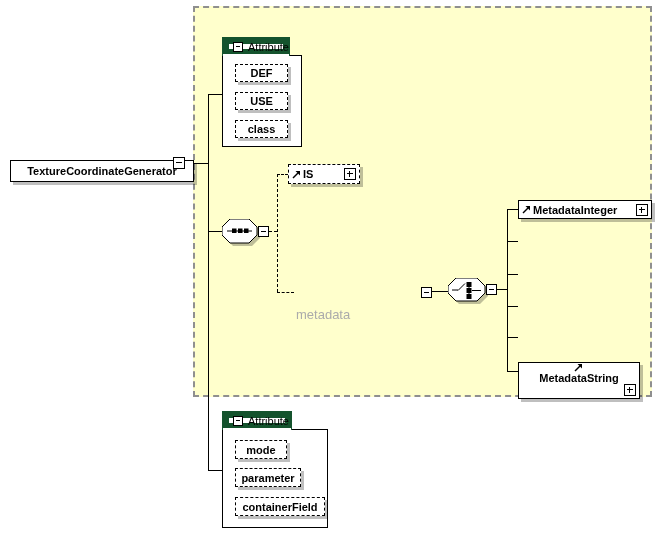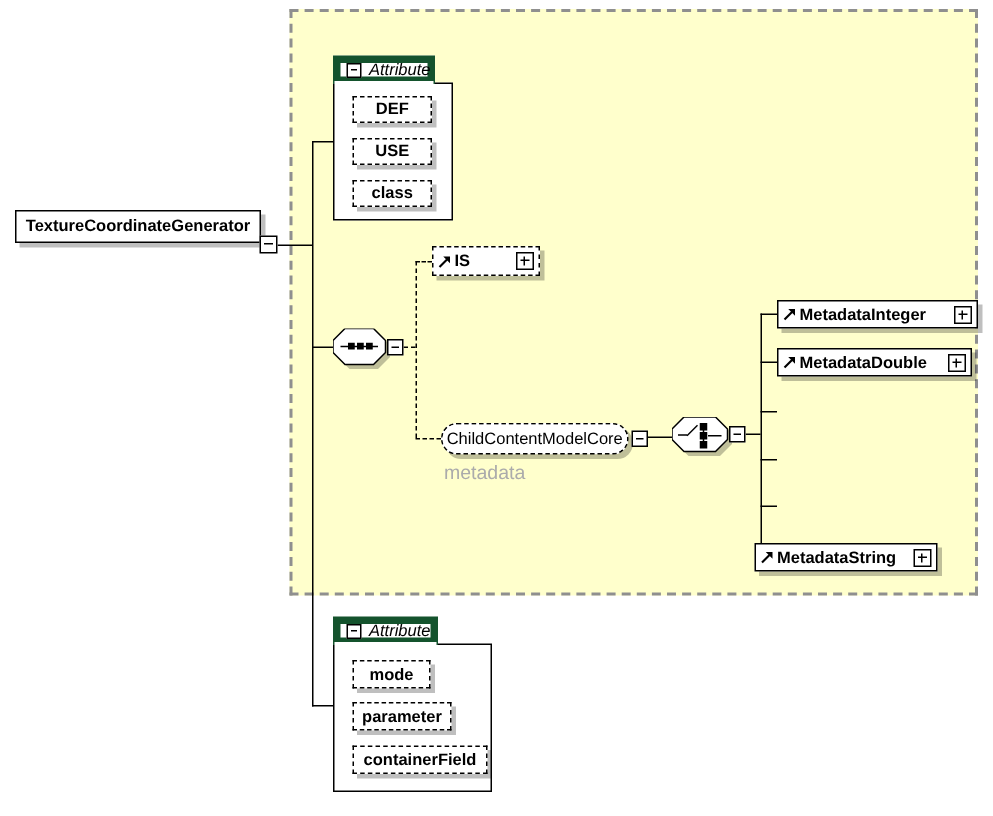--- a/index.html
+++ b/index.html
@@ -28,23 +28,23 @@
   .arrow-ic { flex:none; margin-right:2px; }
 
   
   .stadium { position:absolute; background:#fff; border:1px dashed #000; border-radius:11px;
              box-sizing:border-box; box-shadow:3px 3px 0 rgba(0,0,0,0.25);
              display:flex; align-items:center; justify-content:center;
              font-size:11px; font-weight:normal; color:#000; white-space:nowrap; }
   .note { position:absolute; font-size:13px; color:#ABABAB; white-space:nowrap; }
 
   
-  .attr-tab { position:absolute; background:#fff; border:5px solid #14532d; box-sizing:border-box;
+  .attr-tab { position:absolute; background:#fff; border:7px solid #14532d; box-sizing:border-box;
               display:flex; align-items:center; padding:0 6px 0 4px; gap:5px;
-              font-size:11px; font-style:italic; color:#000; white-space:nowrap; z-index:3; }
+              font-size:11px; color:#000; white-space:nowrap; z-index:3; }
   .attr-body { position:absolute; background:#fff; border:1px solid #000; box-sizing:border-box; z-index:2; }
   .seam { position:absolute; background:#fff; z-index:4; }
   .attr-item { position:absolute; background:#fff; border:1px dashed #000; box-sizing:border-box;
                box-shadow:3px 3px 0 rgba(0,0,0,0.25); display:flex; align-items:center; justify-content:center;
                font-size:11px; font-weight:bold; color:#000; white-space:nowrap; z-index:5; }
 
   
   .pm { position:absolute; width:11px; height:11px; background:#fff; border:1px solid #000; box-sizing:border-box; z-index:6; }
   .pm.inline { position:relative; flex:none; margin-left:auto; }
   .pm::before { content:""; position:absolute; left:2px; right:2px; top:50%; margin-top:-1px; height:1px; background:#000; }
@@ -72,21 +72,21 @@
   <div class="hline" style="left:507px; top:274px; width:11px;"></div>
   <div class="hline" style="left:507px; top:306px; width:11px;"></div>
   <div class="hline" style="left:507px; top:337px; width:11px;"></div>
   <div class="hline" style="left:507px; top:371px; width:11px;"></div>
 
   <div class="hdash" style="left:269px; top:231px; width:8px;"></div>
   <div class="vdash" style="left:277px; top:174px; height:118px;"></div>
   <div class="hdash" style="left:277px; top:174px; width:11px;"></div>
   <div class="hdash" style="left:277px; top:292px; width:17px;"></div>
 
-  <div class="node center" style="left:10px; top:140px; width:164px; height:22px;">
+  <div class="node center" style="left:10px; top:160px; width:184px; height:22px;">
     <span class="lbl">TextureCoordinateGenerator</span>
   </div>
   <div class="pm" style="left:173px; top:157px; width:12px; height:12px;"></div>
 
   <div class="attr-body" style="left:222px; top:55px; width:80px; height:92px;"></div>
   <div class="attr-tab" style="left:222px; top:37px; width:68px; height:19px;">
     <span class="pm inline" style="width:10px; height:10px; margin-left:0;"></span>
     <span>Attribute</span>
   </div>
   <div class="seam" style="left:223px; top:54px; width:66px; height:2px;"></div>
@@ -112,23 +112,20 @@
 
   <div class="node" style="left:288px; top:164px; width:72px; height:20px; border-style:dashed;">
     <svg class="arrow-ic" width="9" height="9">
       <path d="M1 8 L6 3" stroke="#000" stroke-width="1.4"></path>
       <path d="M3.5 1 L8 1 L8 5.5 Z" fill="#000"></path>
     </svg>
     <span class="lbl">IS</span>
     <span class="pm plus inline" style="width:12px; height:12px;"></span>
   </div>
 
-  <div class="stadium" style="left:294px; top:282px; width:125px; height:21px;">
-    <span>ChildContentModelCore</span>
-  </div>
   <div class="pm" style="left:421px; top:287px;"></div>
   <div class="note" style="left:296px; top:307px;">metadata</div>
 
   <svg class="ind-svg" style="left:448px; top:278px;" width="43" height="28">
     <polygon points="11,3 32,3 40,11 40,18 32,26 11,26 3,18 3,11" fill="rgba(0,0,0,0.25)"></polygon>
     <polygon points="8,0 29,0 37,8 37,15 29,23 8,23 0,15 0,8" fill="#fff" stroke="#000" stroke-width="1"></polygon>
     <line x1="4" y1="12" x2="10" y2="12" stroke="#000" stroke-width="1"></line>
     <line x1="10" y1="12.5" x2="17" y2="5.5" stroke="#000" stroke-width="1"></line>
     <line x1="21" y1="6" x2="21" y2="18" stroke="#000" stroke-width="1"></line>
     <rect x="18.5" y="4" width="5" height="5" fill="#000"></rect>
@@ -139,29 +136,21 @@
   <div class="pm" style="left:486px; top:284px;"></div>
 
   <div class="node" style="left:518px; top:200px; width:134px; height:19px;">
     <svg class="arrow-ic" width="9" height="9">
         <path d="M1 8 L6 3" stroke="#000" stroke-width="1.4"></path>
         <path d="M3.5 1 L8 1 L8 5.5 Z" fill="#000"></path>
       </svg>
     <span class="lbl">MetadataInteger</span>
     <span class="pm plus inline" style="width:12px; height:12px;"></span>
   </div>
-  <div class="node" style="left:518px; top:232px; width:130px; height:19px;">
-    <svg class="arrow-ic" width="9" height="9">
-        <path d="M1 8 L6 3" stroke="#000" stroke-width="1.4"></path>
-        <path d="M3.5 1 L8 1 L8 5.5 Z" fill="#000"></path>
-      </svg>
-    <span class="lbl">MetadataDouble</span>
-    <span class="pm plus inline" style="width:12px; height:12px;"></span>
-  </div>
-  <div class="node" style="left:503px; top:362px; width:122px; height:19px;">
+  <div class="node" style="left:518px; top:362px; width:122px; height:37px;flex-direction:column;">
     <svg class="arrow-ic" width="9" height="9">
         <path d="M1 8 L6 3" stroke="#000" stroke-width="1.4"></path>
         <path d="M3.5 1 L8 1 L8 5.5 Z" fill="#000"></path>
       </svg>
     <span class="lbl">MetadataString</span>
     <span class="pm plus inline" style="width:12px; height:12px;"></span>
   </div>
 
   <div class="attr-body" style="left:222px; top:429px; width:106px; height:99px;"></div>
   <div class="attr-tab" style="left:222px; top:411px; width:70px; height:19px;">

